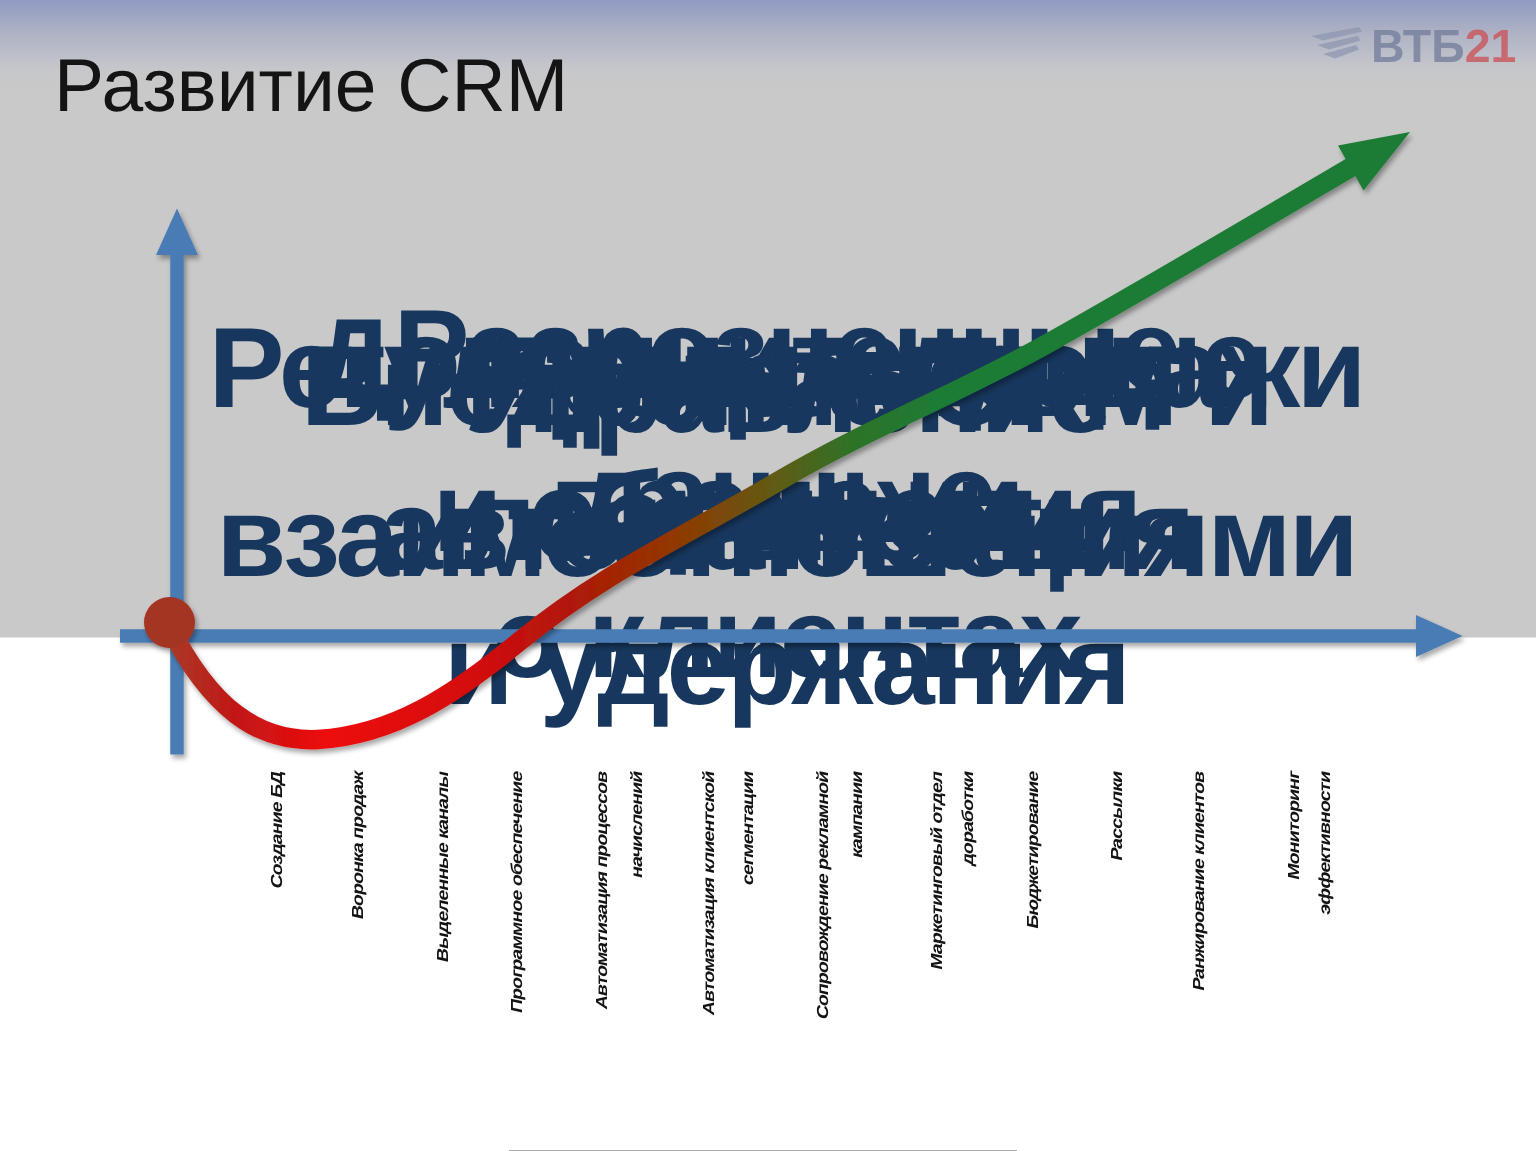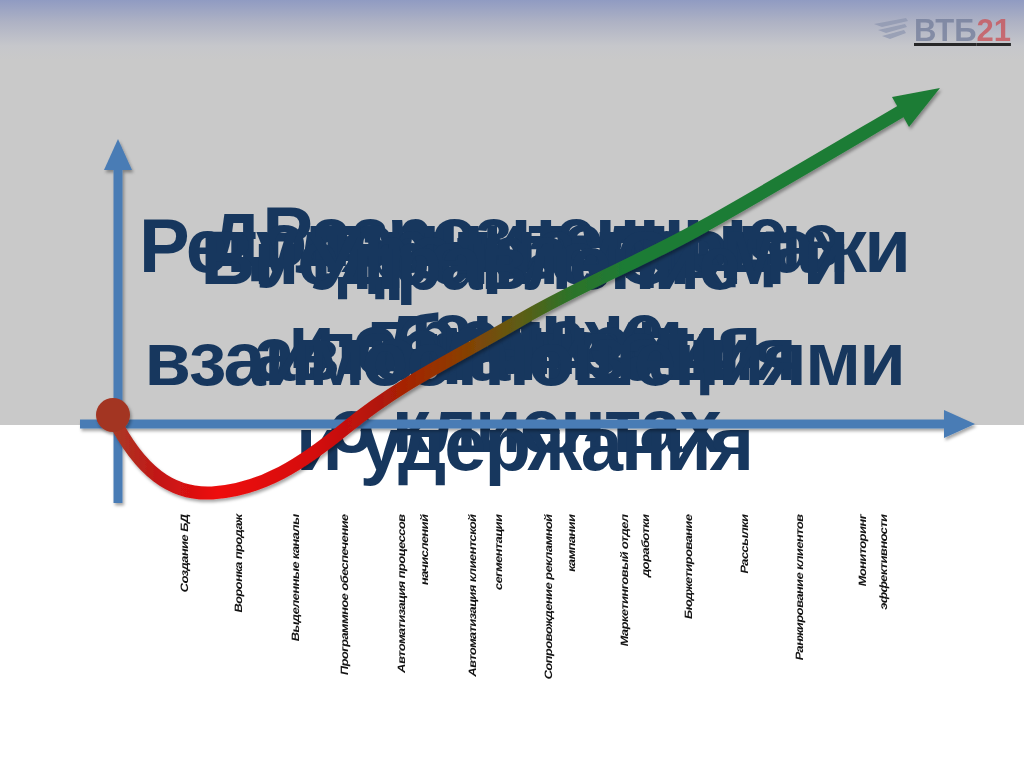--- a/index.html
+++ b/index.html
@@ -10,21 +10,21 @@
   
   .gray-band{
     position:absolute; left:0; top:0; width:1024px; height:425px;
     background:linear-gradient(to bottom,#909BC2 0px,#AEB2C4 22px,#C6C7CB 46px,#C9C9C9 60px,#C9C9C9 100%);
   }
   .title{
     position:absolute; left:36px; top:28px; font-size:50px; font-weight:500;
     color:#141414; letter-spacing:0px;
   }
   
-  .logo{position:absolute; left:872px; top:14px; display:flex; align-items:flex-end; opacity:0.8;text-decoration:underline;}
+  .logo{position:absolute; left:872px; top:14px; display:flex; align-items:flex-end; opacity:0.8;}
   .logo svg{display:block; margin-right:4px; margin-bottom:2px;}
   .logo .btext{font-size:31px; font-weight:bold; color:#76809D; line-height:1;}
   .logo .bnum{font-size:31px; font-weight:bold; color:#C9565C; line-height:1;}
   
   .phrase{
     position:absolute; left:128px; width:792px; text-align:center;
     font-size:76px; line-height:96px; font-weight:bold; color:#17375E;
     letter-spacing:-2px; white-space:pre-line; pointer-events:none;
   }
   
@@ -37,20 +37,21 @@
     font-size:13px; font-weight:bold; letter-spacing:-0.6px; color:#141414;
   }
 </style>
 </head>
 <body>
 
 <div class="slide">
 
   <div class="gray-band"></div>
 
+  <div class="title">Развитие CRM</div>
 
   <div class="logo">
     <svg width="38" height="30" viewBox="0 0 38 30">
       <g fill="#8B94AE" opacity="0.85">
         <path d="M2 10 L34 4 L36 7 L10 13 Z"></path>
         <path d="M6 16 L33 10 L35 13 L14 19 Z"></path>
         <path d="M10 22 L32 16 L34 19 L18 25 Z"></path>
       </g>
     </svg>
     <span class="btext">ВТБ</span>

